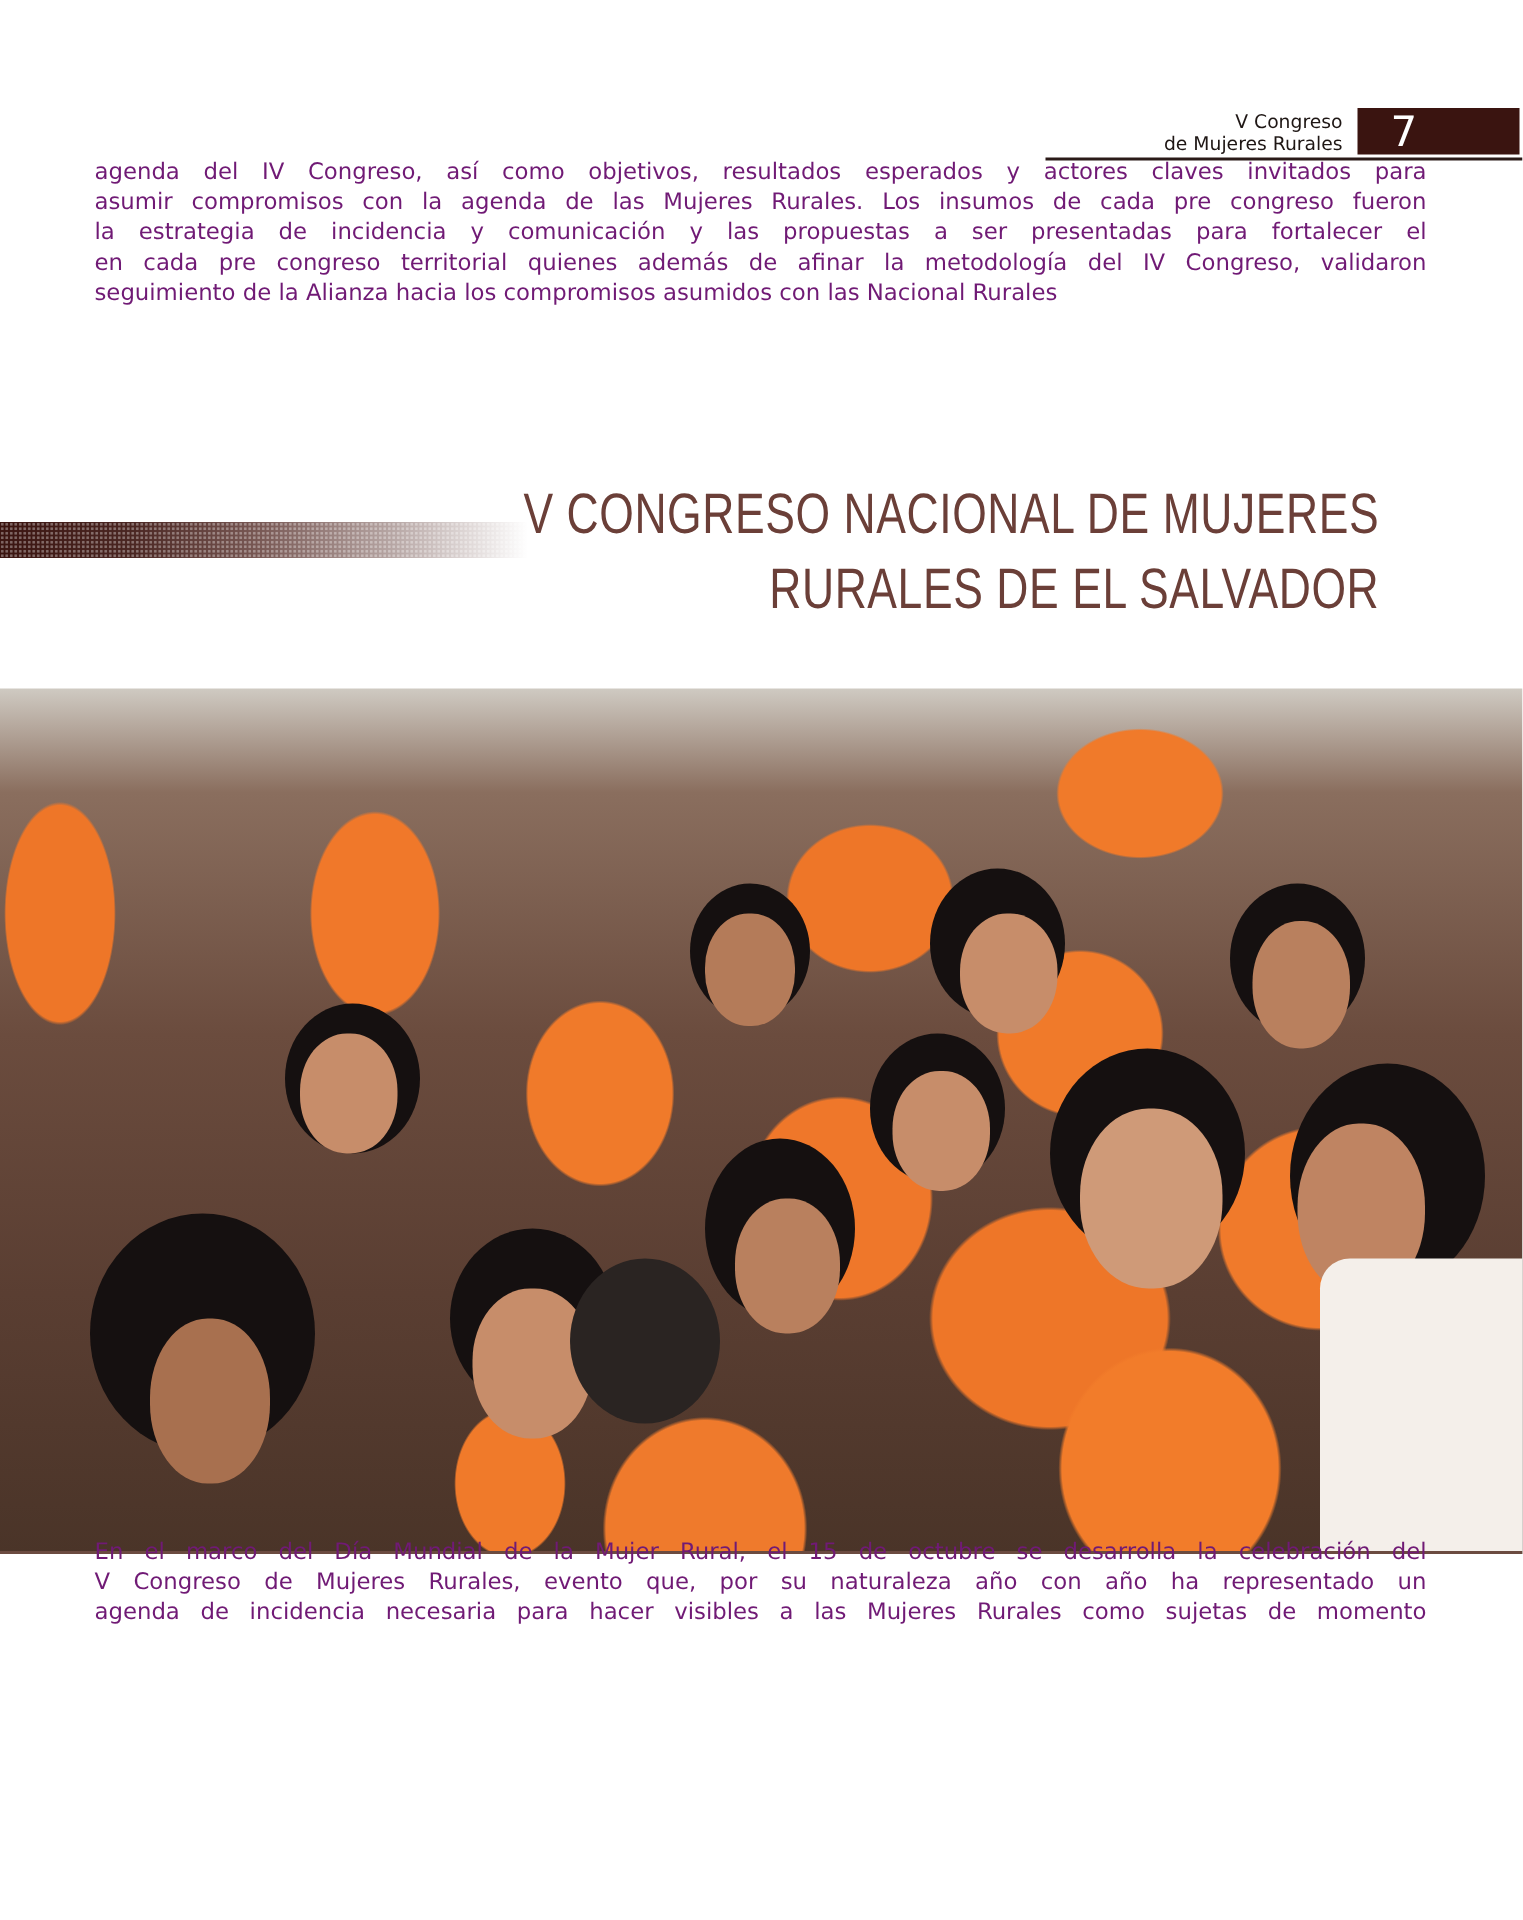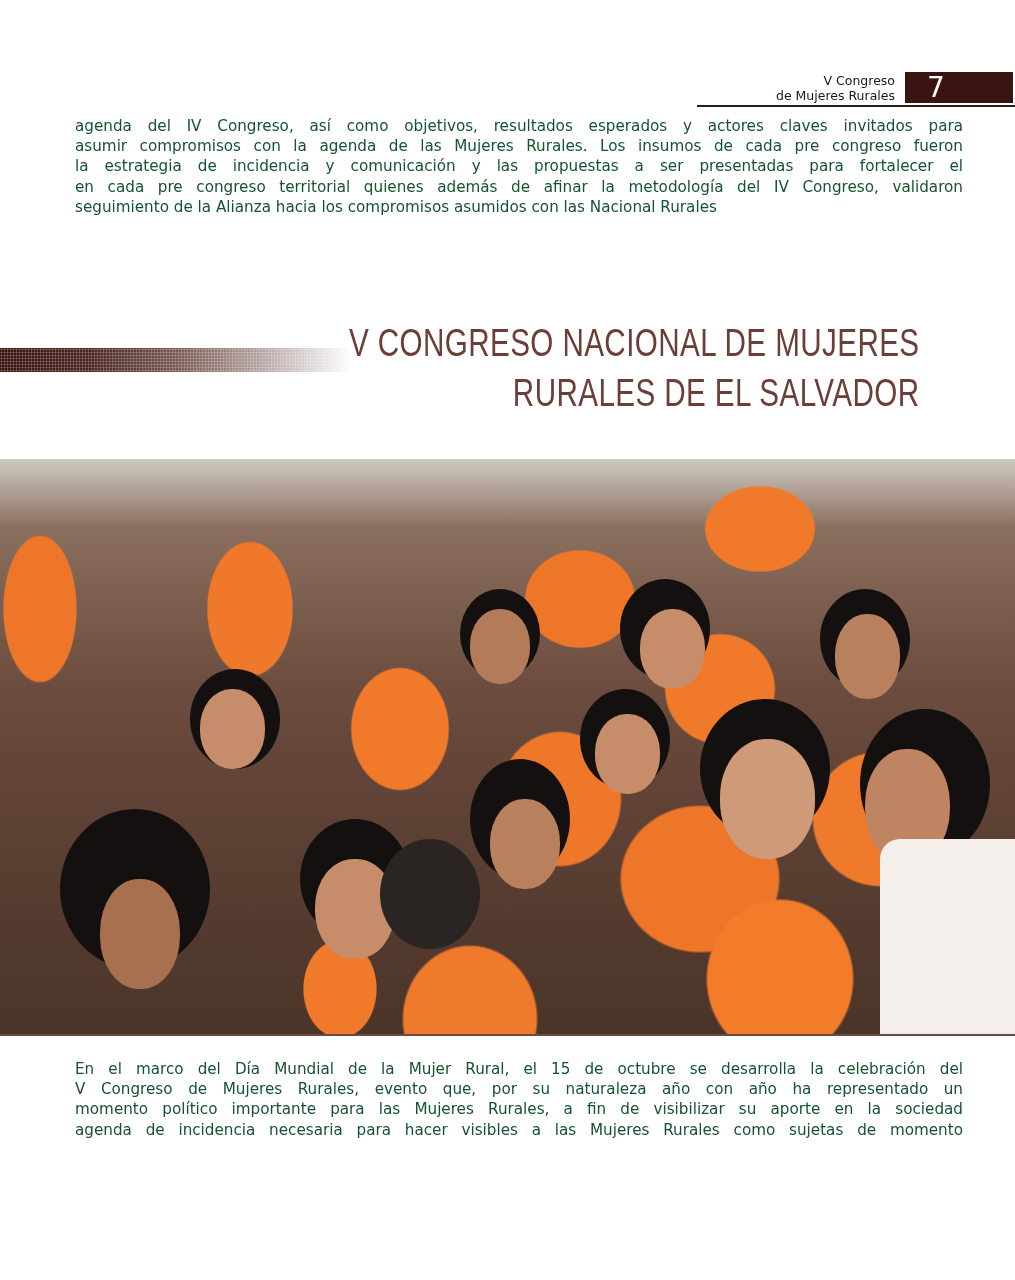--- a/index.html
+++ b/index.html
@@ -22,26 +22,26 @@
     }
     .page-num-box {
       position: absolute; right: 2px; top: 1px; width: 108px; height: 31px;
       background: #3a1410; color: #ffffff;
       font-family: "DejaVu Sans", sans-serif; font-size: 28px; line-height: 31px;
       padding-left: 22px; box-sizing: border-box;
     }
     .para {
       position: absolute; left: 63px; width: 888px;
       font-family: "DejaVu Sans", sans-serif; font-size: 15.2px; line-height: 20.2px;
-      text-align: justify; color: #14532d; margin: 12px;
+      text-align: justify; color: #701a75; margin: 0;
     }
     .para .ln { display: block; text-align: justify; text-align-last: justify; white-space: nowrap; }
     .para .ln.last { text-align-last: left; }
     .p1 { top: 104px; }
-    .p2 { top: 1047px; }
+    .p2 { top: 1024px; }
 
     .deco-bar {
       position: absolute; left: 0; top: 348px; width: 352px; height: 24px;
       background: linear-gradient(90deg, #3a1410 0%, #4a2622 25%, #7a5a56 50%, #b8a8a6 75%, rgba(255,255,255,0) 100%);
     }
     .deco-bar::after {
       content: ""; position: absolute; inset: 0;
       background-image: radial-gradient(circle, rgba(255,255,255,0.35) 0.8px, transparent 1.2px);
       background-size: 3px 3px;
     }
@@ -129,15 +129,14 @@
   <div class="face" style="left:835px;top:155px;width:65px;height:85px;background:#b9805e;"></div>
   <div class="hair" style="left:580px;top:230px;width:90px;height:100px;"></div>
   <div class="face" style="left:595px;top:255px;width:65px;height:80px;"></div>
   <div style="position:absolute;left:880px;top:380px;width:135px;height:197px;background:#f4efea;border-radius:20px 0 0 0;"></div>
 </div>
 <div class="photo-border-bottom"></div>
 
 <p class="para p2">
   <span class="ln">En el marco del Día Mundial de la Mujer Rural, el 15 de octubre se desarrolla la celebración del</span>
   <span class="ln">V Congreso de Mujeres Rurales, evento que, por su naturaleza año con año ha representado un</span>
-  <span class="ln">momento político importante para las Mujeres Rurales, a fin de visibilizar su aporte en la sociedad</span>
   <span class="ln">agenda de incidencia necesaria para hacer visibles a las Mujeres Rurales como sujetas de momento</span>
 </p>
 
 </body></html>

